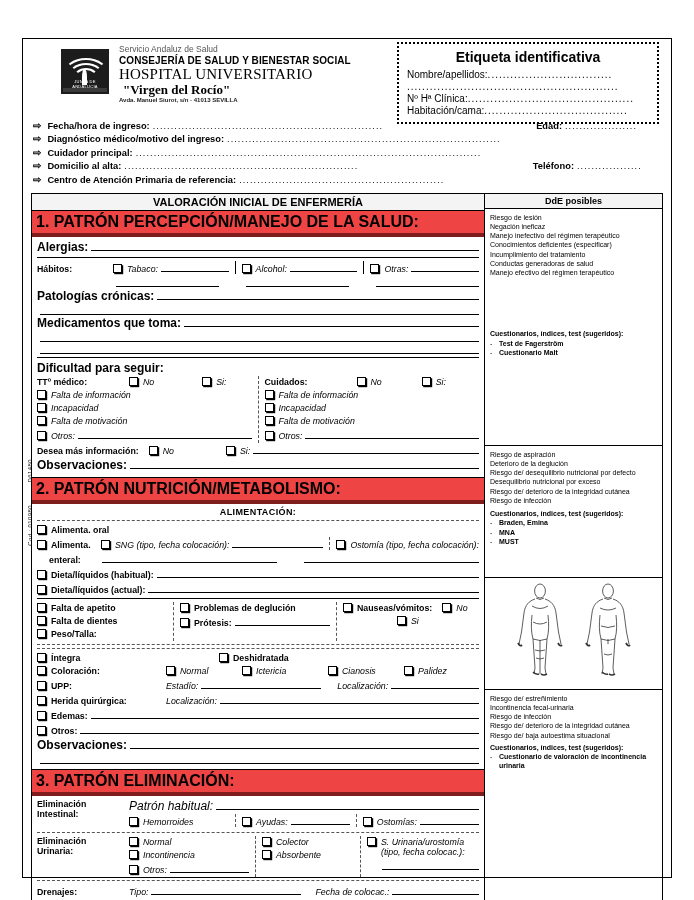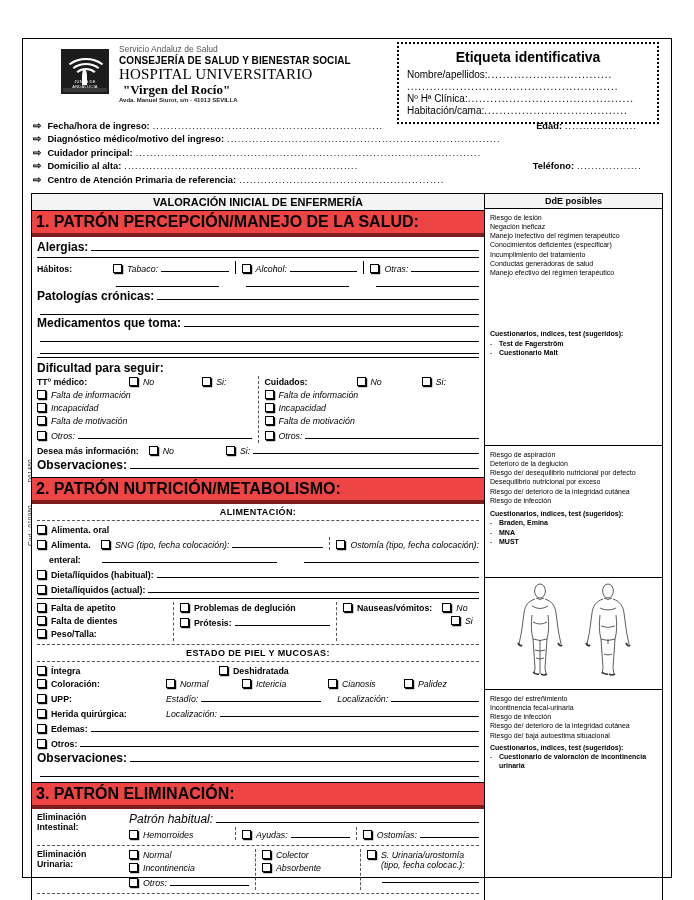--- a/index.html
+++ b/index.html
@@ -337,28 +337,27 @@
           </div>
           <div class="vdash"></div>
           <div style="flex:1">
             <div class="row">
                   <span class="cb"></span>
                   <span class="bld">Nauseas/vómitos:</span>
                   <span style="width:10px"></span>
                   <span class="cb"></span>
                   <span class="ital">No</span>
                 </div>
-            <div class="row" style="justify-content:flex-end">
+            <div class="row" style="justify-content:center">
                   <span class="cb"></span>
                   <span class="ital" style="width:14px">Si</span>
                 </div>
           </div>
         </div>
         <div class="hdash"></div>
-        <div class="cen">ESTADO DE PIEL Y MUCOSAS:</div>
         <div class="hdash"></div>
         <div class="row">
               <span class="cb"></span>
               <span class="bld" style="width:168px">Íntegra</span>
               <span class="cb"></span>
               <span class="bld">Deshidratada</span>
             </div>
         <div class="row">
           <span class="cb"></span>
               <span class="bld" style="width:115px">Coloración:</span>

